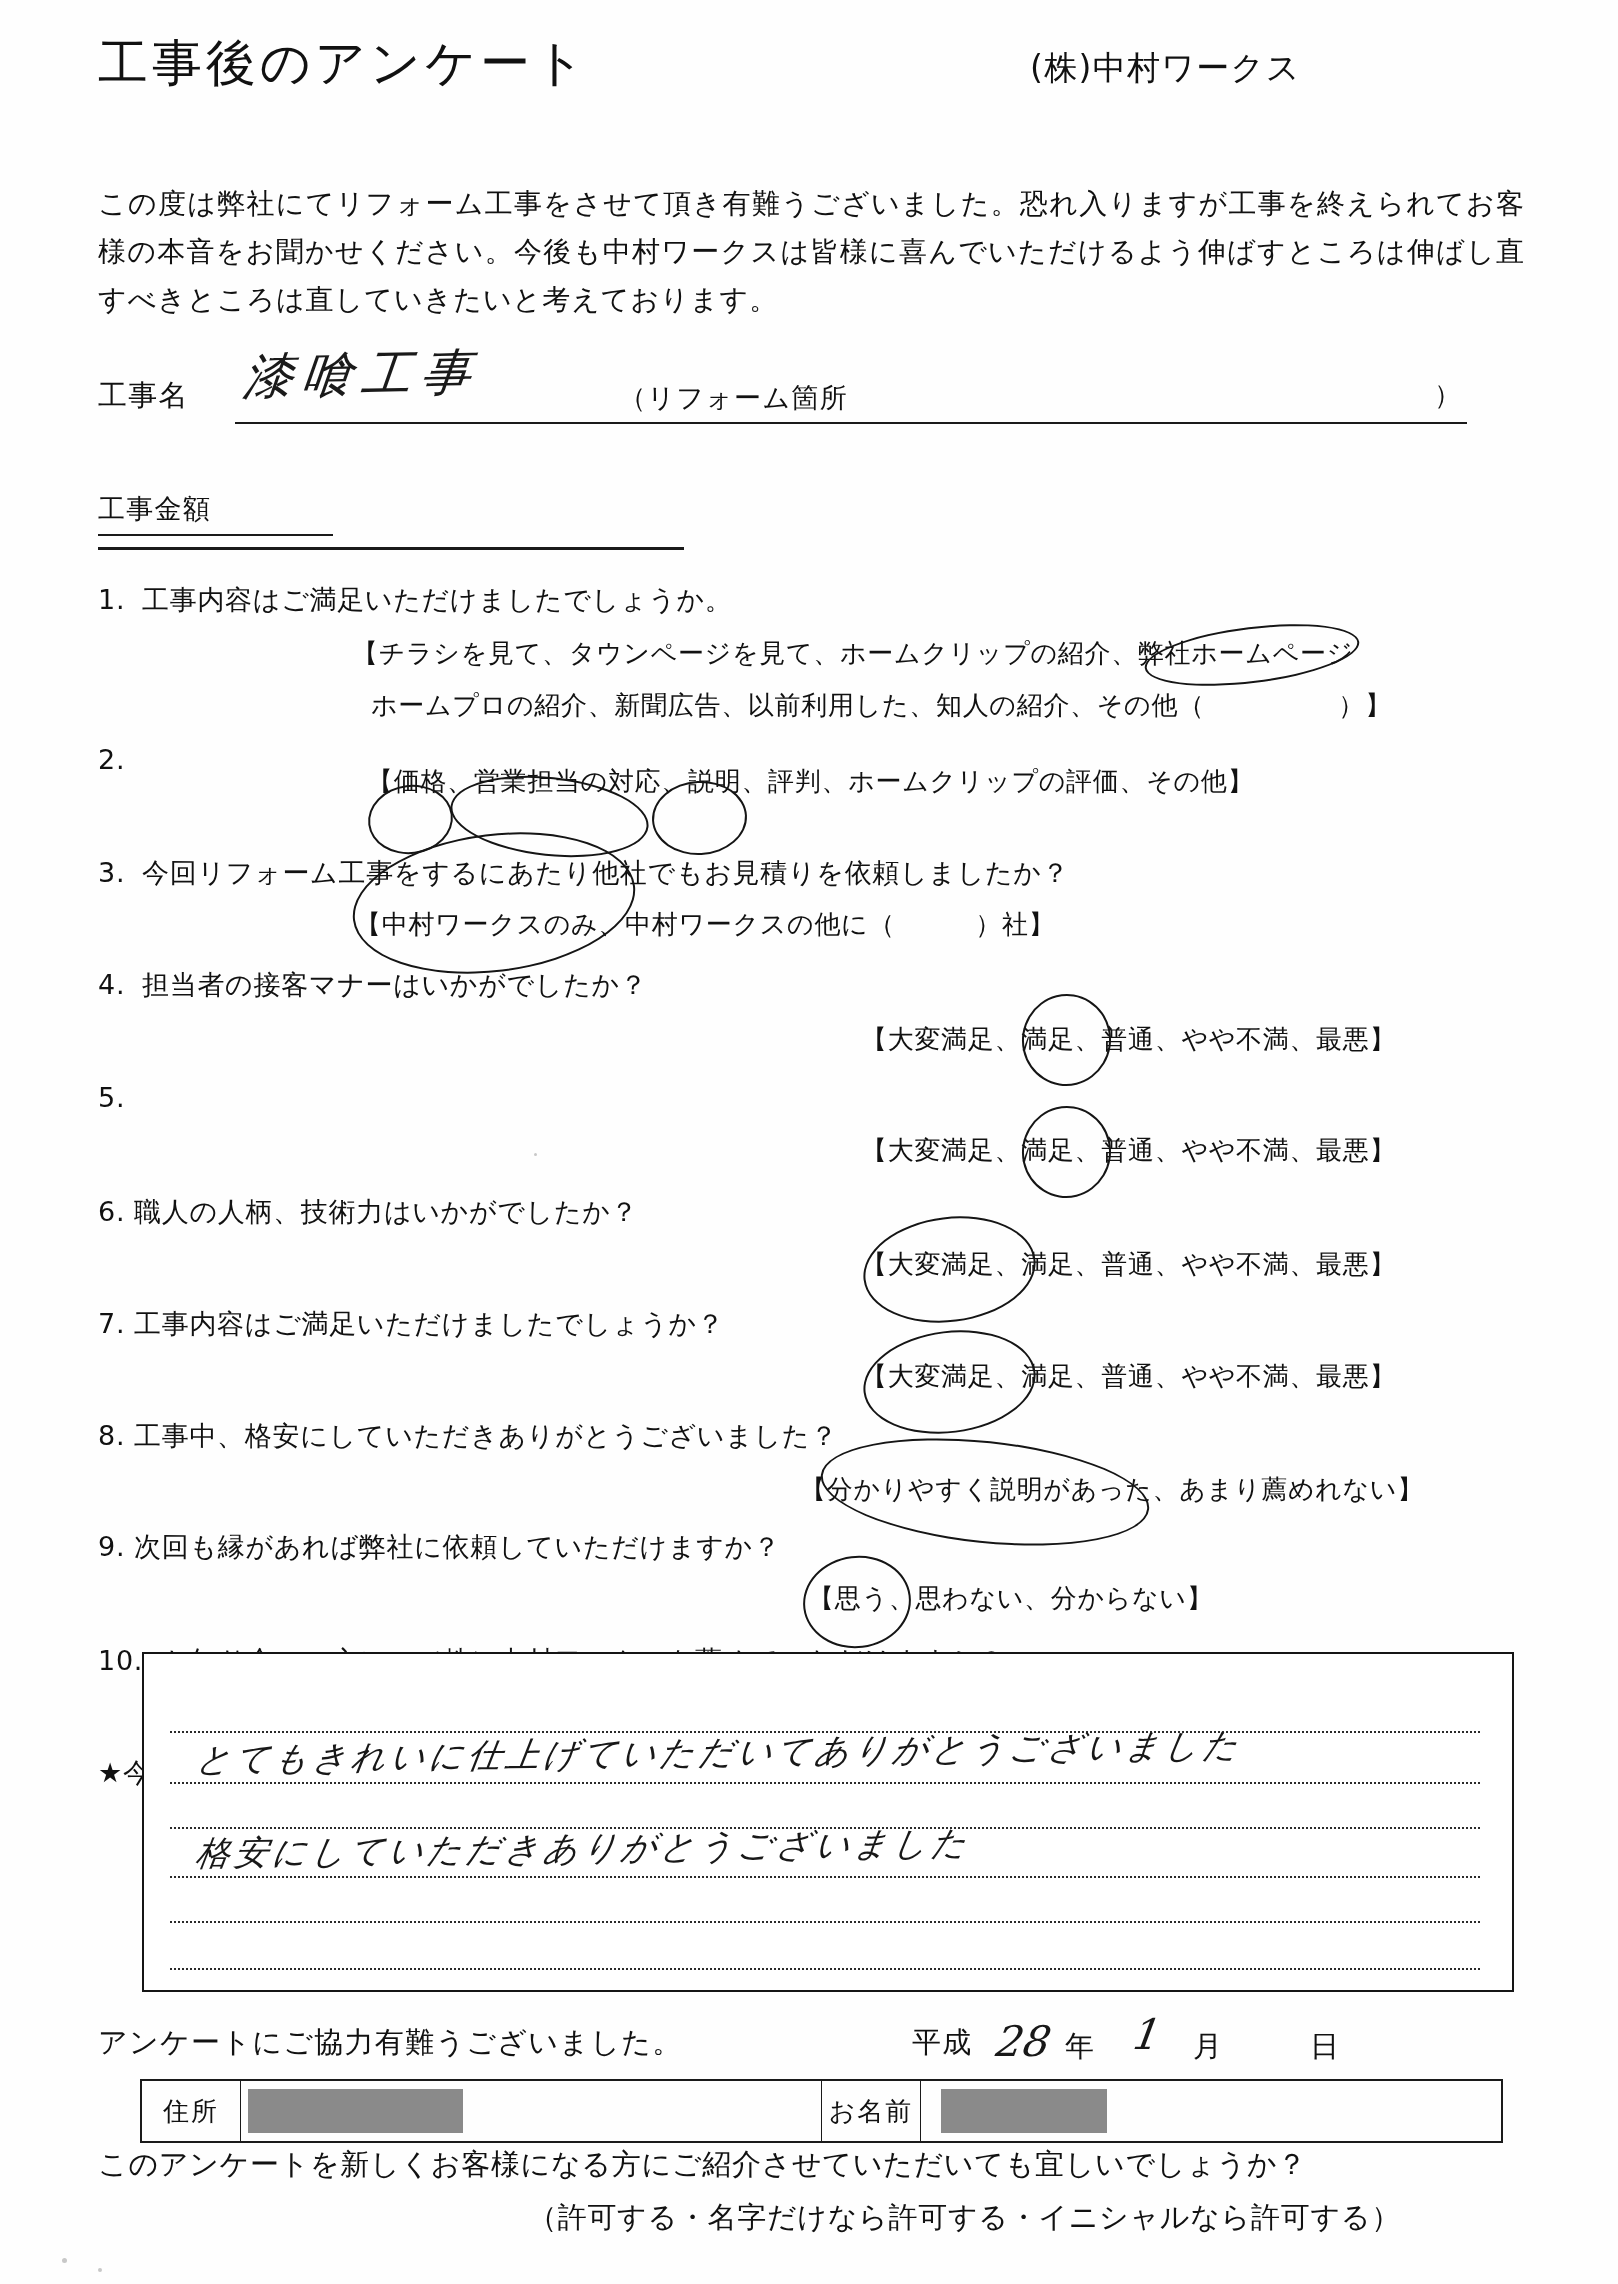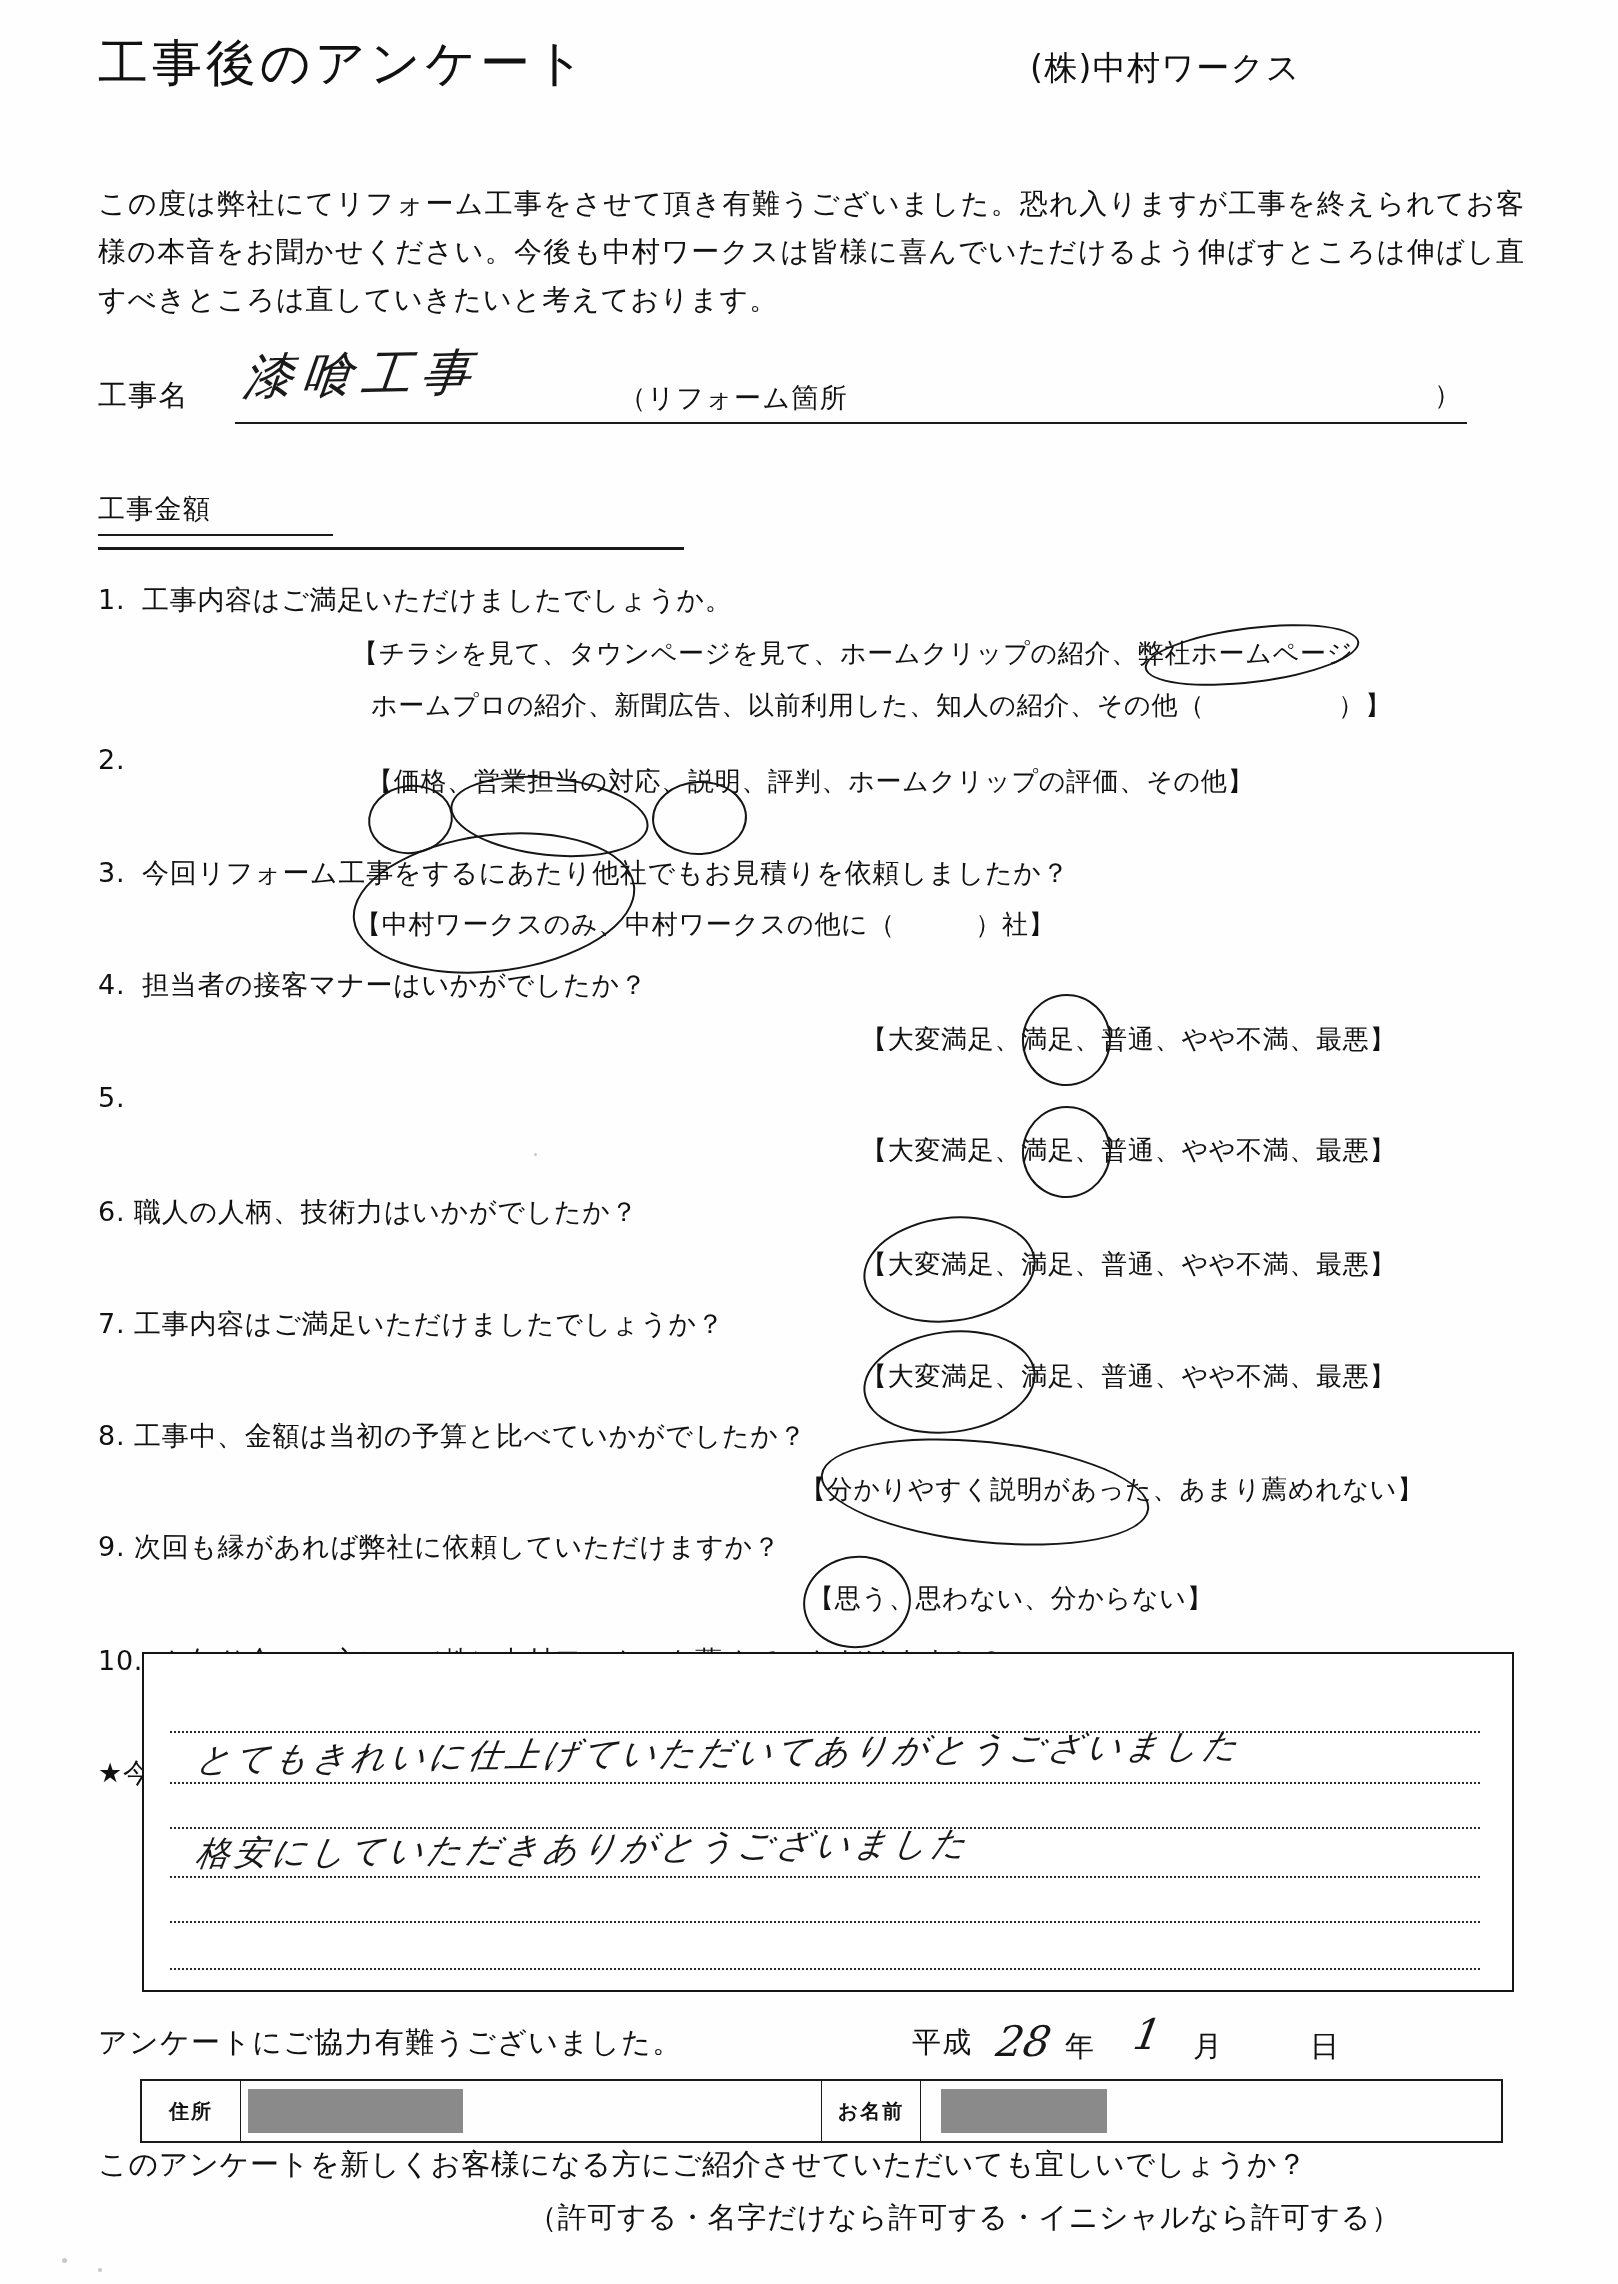--- a/index.html
+++ b/index.html
@@ -140,23 +140,22 @@
     left: 140px; top: 2079px;
     width: 1359px; height: 60px;
     border: 2px solid #1a1a1a;
     display: flex;
   }
   .cell {
     border-right: 1.3px solid #1a1a1a;
     display: flex;
     align-items: center;
     justify-content: center;
-    font-size: 20px;
+    font-size: 26px;
     letter-spacing: 2px;
-    font-weight: bold;
   }
   .cell.last { border-right: none; }
   .cell-label { width: 98px; }
   .cell-value { flex: 1; justify-content: flex-start; padding-left: 6.5px; }
   .redact {
     background: #8a8a8a;
     height: 44px;
   }
 
   #q-share     { left: 98px; top: 2150px; font-size: 29px; letter-spacing: 0.7px; }
@@ -219,21 +218,21 @@
   <div class="t q-txt" style="left:134px; top:1198px;">職人の人柄、技術力はいかがでしたか？</div>
   <div class="t opt-txt" style="left:861px; top:1251px;">【大変満足、満足、普通、やや不満、最悪】</div>
   <div class="circle tilt-a" style="left:863px; top:1217px; width:169px; height:101px;"></div>
 
   <div class="t q-txt" style="left:98px; top:1310px;">7.</div>
   <div class="t q-txt" style="left:134px; top:1310px;">工事内容はご満足いただけましたでしょうか？</div>
   <div class="t opt-txt" style="left:861px; top:1363px;">【大変満足、満足、普通、やや不満、最悪】</div>
   <div class="circle tilt-a" style="left:863px; top:1331px; width:169px; height:98px;"></div>
 
   <div class="t q-txt" style="left:98px; top:1422px;">8.</div>
-  <div class="t q-txt" style="left:134px; top:1422px;">工事中、金額は当初の予算と比べていかがでしたか？</div>
+  <div class="t q-txt" style="left:134px; top:1422px;">工事中、格安にしていただきありがとうございました？</div>
   <div class="t opt-txt" style="left:800px; top:1476px;">【分かりやすく説明があった、あまり薦めれない】</div>
   <div class="circle tilt-b" style="left:820px; top:1441px; width:326px; height:98px;"></div>
 
   <div class="t q-txt" style="left:98px; top:1533px;">9.</div>
   <div class="t q-txt" style="left:134px; top:1533px;">次回も縁があれば弊社に依頼していただけますか？</div>
   <div class="t opt-txt" style="left:808px; top:1585px;">【思う、思わない、分からない】</div>
   <div class="circle tilt-a" style="left:803px; top:1556px; width:104px; height:88px;"></div>
 
   <div class="t q-txt" style="left:98px; top:1647px;">10.</div>
   <div class="t q-txt" style="left:163px; top:1647px;">お知り合いの方に、（株）中村ワークスを薦めていただけますか？</div>

